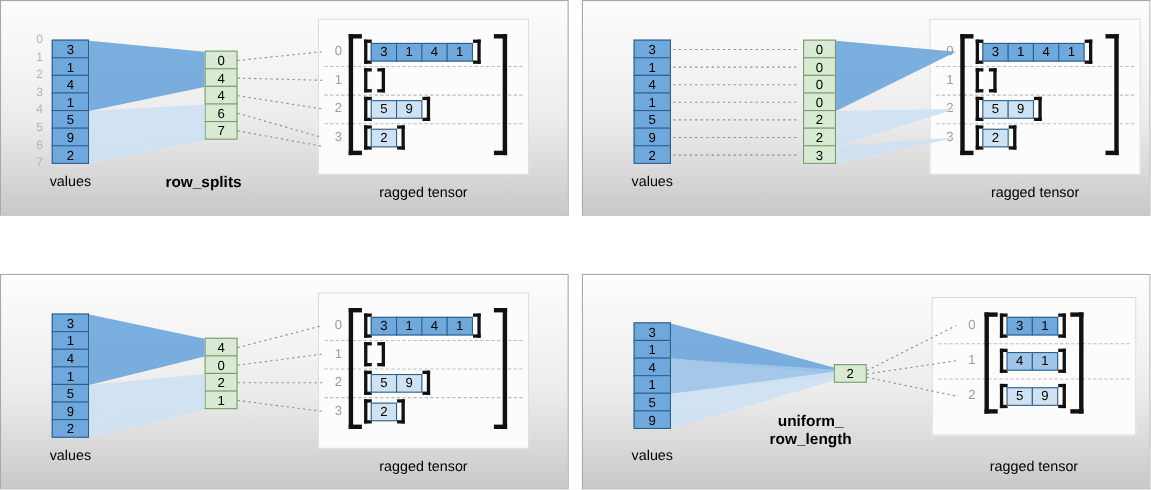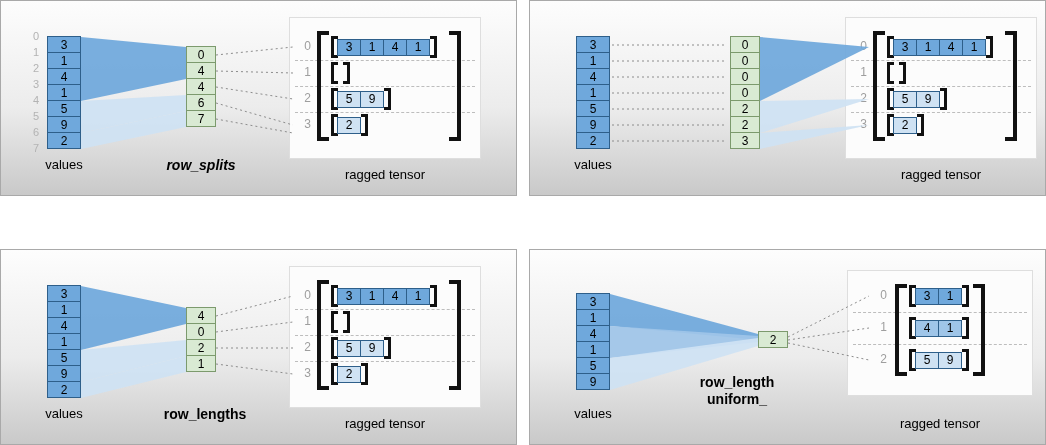--- a/index.html
+++ b/index.html
@@ -91,21 +91,21 @@
         <div class="cell vcell">2</div>
       </div>
       <div class="col" style="left: 185px; top: 46px;">
         <div class="cell gcell">0</div>
         <div class="cell gcell">4</div>
         <div class="cell gcell">4</div>
         <div class="cell gcell">6</div>
         <div class="cell gcell">7</div>
       </div>
       <div class="lbl wlbl" style="left: 23px; top: 156px;">values</div>
-      <div class="lbl bold" style="left: 130px; top: 156px; font-style: italic;">
+      <div class="lbl bold" style="left: 114px; top: 156px;">
         <div>row_splits</div>
       </div>
       <div class="lbl" style="left: 314px; top: 166px;">ragged tensor</div>
       <svg width="517" height="196" class="ov">
         <polygon points="80,36 80,100 185,78 185,46" class="fan dark"></polygon>
         <polygon points="80,100 80,132 185,110 185,94" class="fan light"></polygon>
         <polygon points="80,132 80,148 185,126 185,110" class="fan light"></polygon>
         <line x1="215" y1="54" x2="292" y2="46" class="conn"></line>
         <line x1="215" y1="70" x2="292" y2="72" class="conn"></line>
         <line x1="215" y1="86" x2="292" y2="98" class="conn"></line>
@@ -225,23 +225,20 @@
         <div class="cell vcell">9</div>
         <div class="cell vcell">2</div>
       </div>
       <div class="col" style="left: 185px; top: 58px;">
         <div class="cell gcell">4</div>
         <div class="cell gcell">0</div>
         <div class="cell gcell">2</div>
         <div class="cell gcell">1</div>
       </div>
       <div class="lbl wlbl" style="left: 23px; top: 156px;">values</div>
-      <div class="lbl bold" style="left: 134px; top: 156px;">
-        <div>row_lengths</div>
-      </div>
       <div class="lbl" style="left: 314px; top: 166px;">ragged tensor</div>
       <svg width="517" height="196" class="ov">
         <polygon points="80,36 80,100 185,74 185,58" class="fan dark"></polygon>
         <polygon points="80,100 80,132 185,106 185,90" class="fan light"></polygon>
         <polygon points="80,132 80,148 185,122 185,106" class="fan light"></polygon>
         <line x1="215" y1="66" x2="292" y2="46" class="conn"></line>
         <line x1="215" y1="82" x2="292" y2="72" class="conn"></line>
         <line x1="215" y1="98" x2="292" y2="98" class="conn"></line>
         <line x1="215" y1="114" x2="292" y2="124" class="conn"></line>
       </svg>
@@ -279,22 +276,22 @@
         <div class="cell vcell">4</div>
         <div class="cell vcell">1</div>
         <div class="cell vcell">5</div>
         <div class="cell vcell">9</div>
       </div>
       <div class="col" style="left: 228px; top: 82px;">
         <div class="cell gcell">2</div>
       </div>
       <div class="lbl wlbl" style="left: 23px; top: 156px;">values</div>
       <div class="lbl bold" style="left: 137px; top: 124px;">
+        <div>uniform_</div>
         <div>row_length</div>
-        <div>uniform_</div>
       </div>
       <div class="lbl" style="left: 340px; top: 166px;">ragged tensor</div>
       <svg width="517" height="196" class="ov">
         <polygon points="80,44 80,76 228,90 228,84" class="fan dark"></polygon>
         <polygon points="80,76 80,108 228,92 228,86" class="fan medium"></polygon>
         <polygon points="80,108 80,140 228,96 228,88" class="fan light"></polygon>
         <line x1="258" y1="87" x2="339" y2="46" class="conn"></line>
         <line x1="258" y1="90" x2="339" y2="78" class="conn"></line>
         <line x1="258" y1="93" x2="339" y2="110" class="conn"></line>
       </svg>

